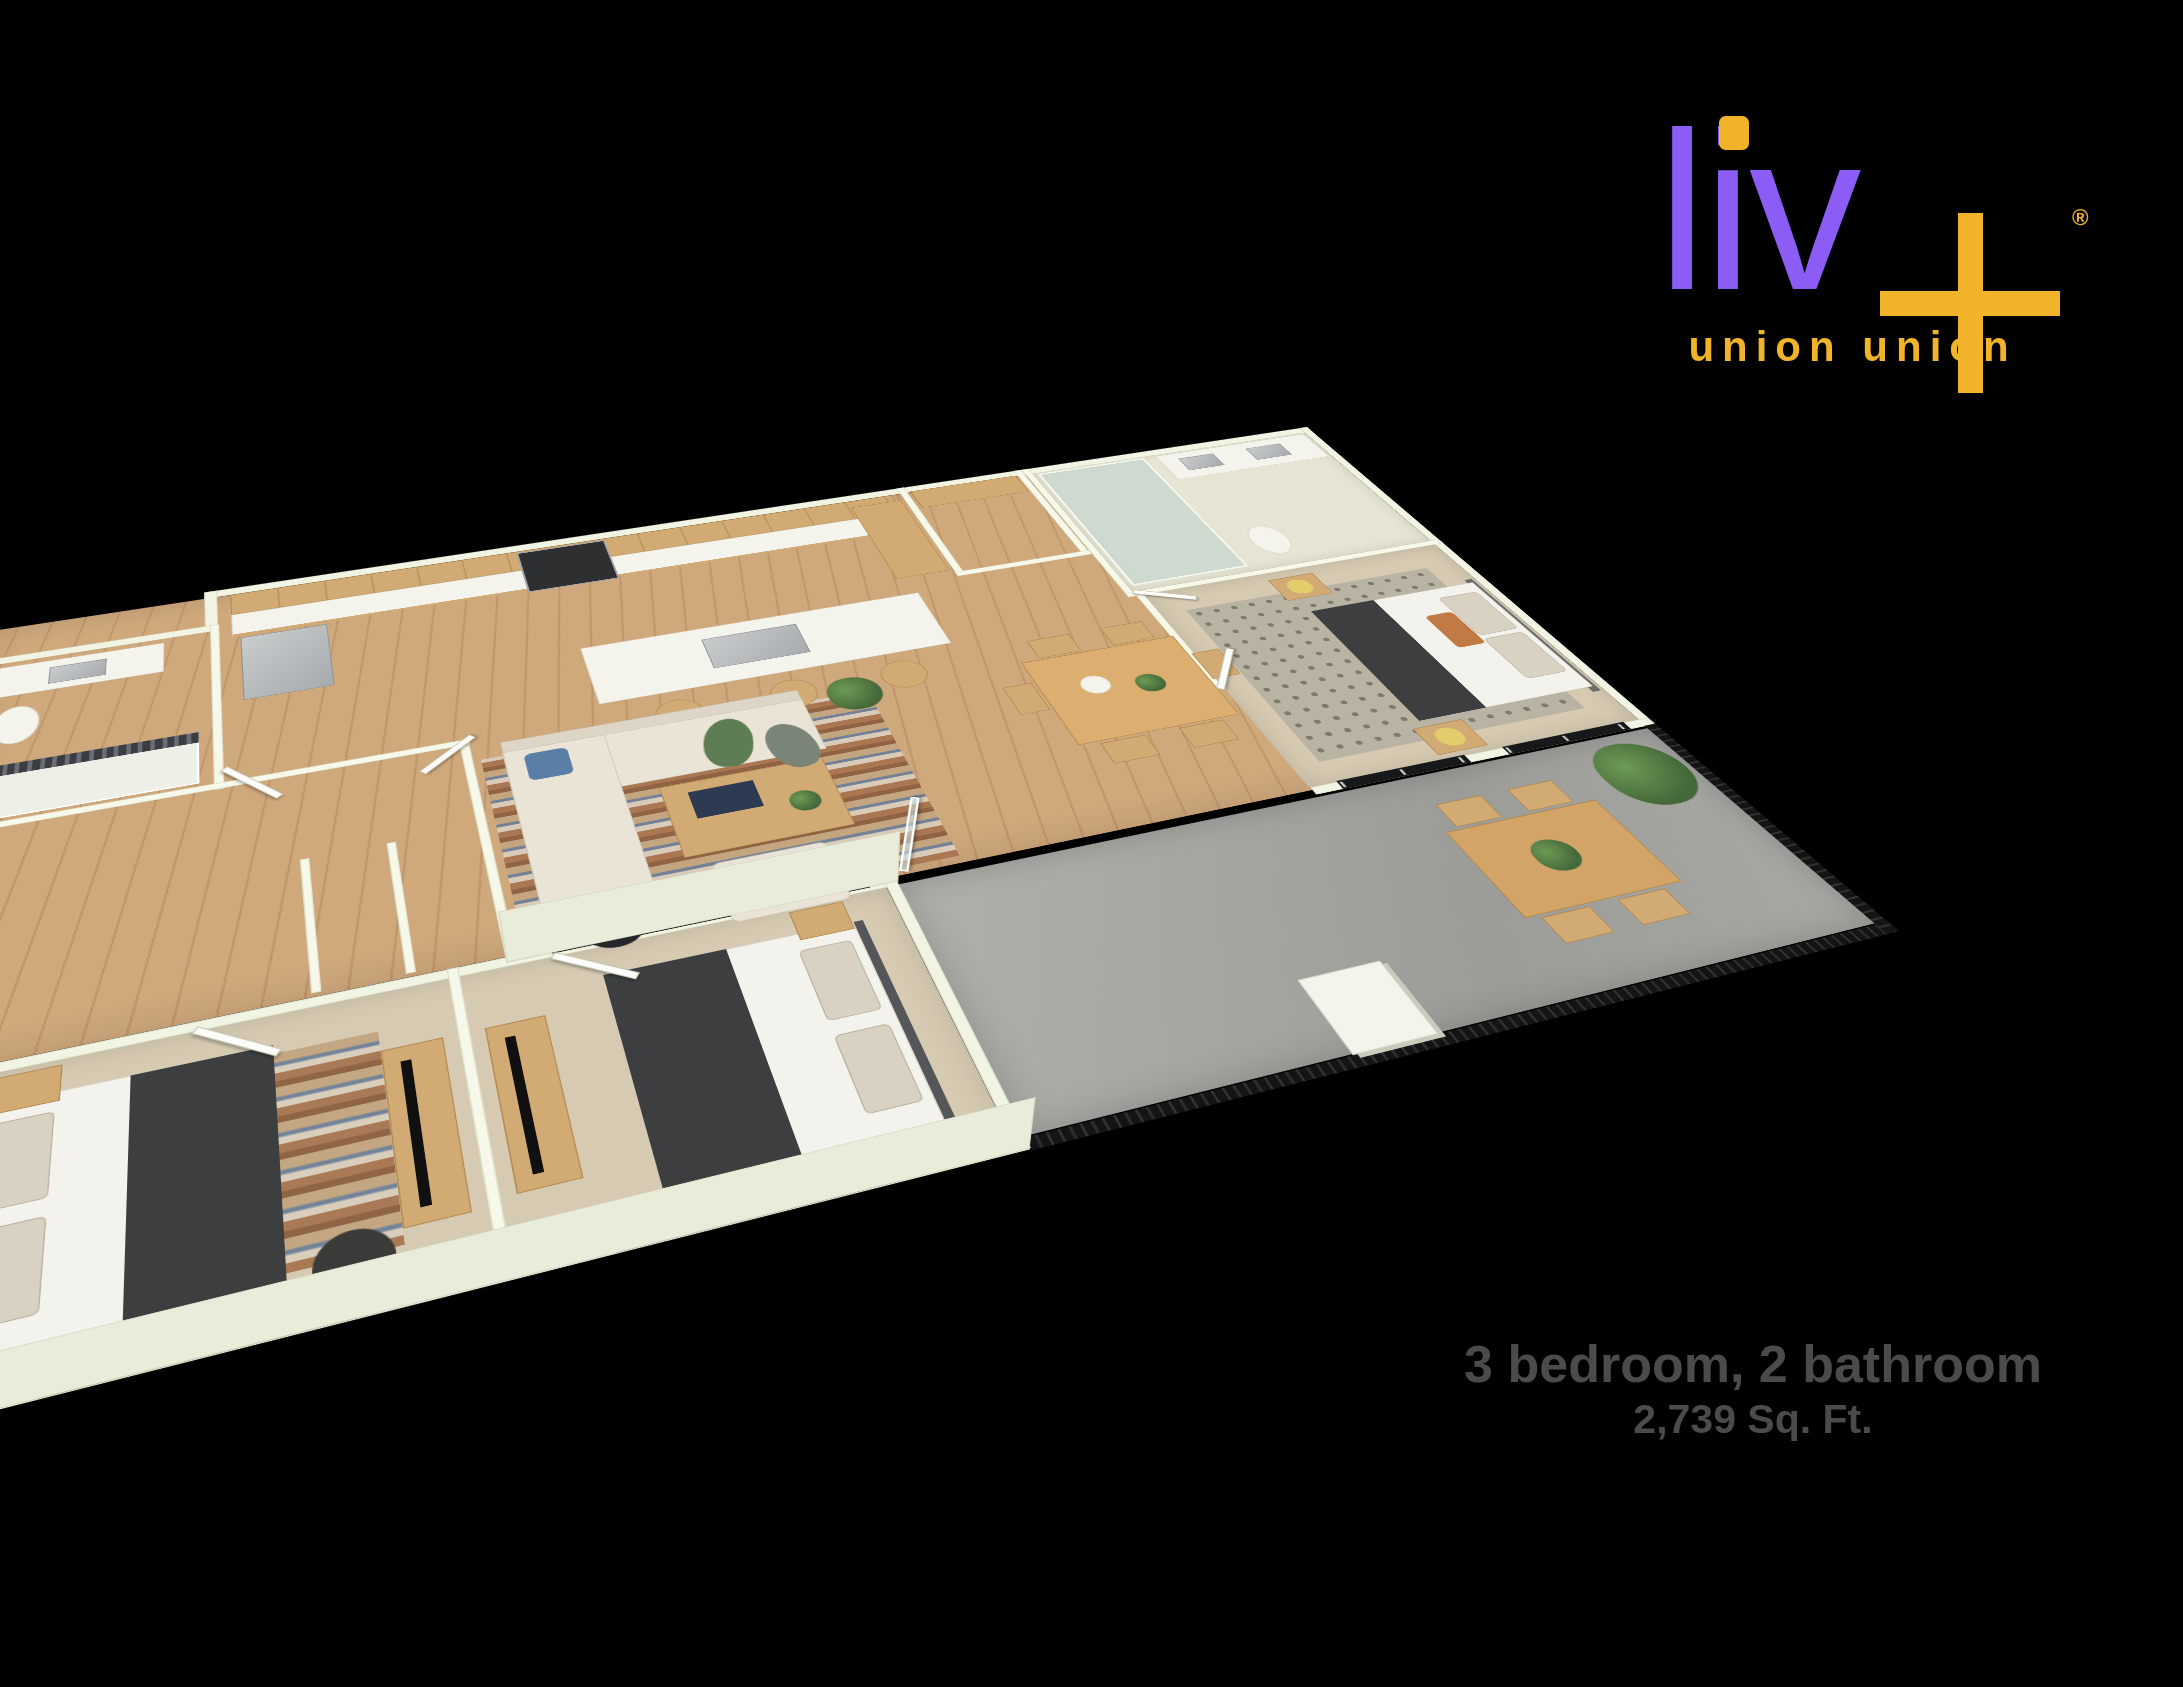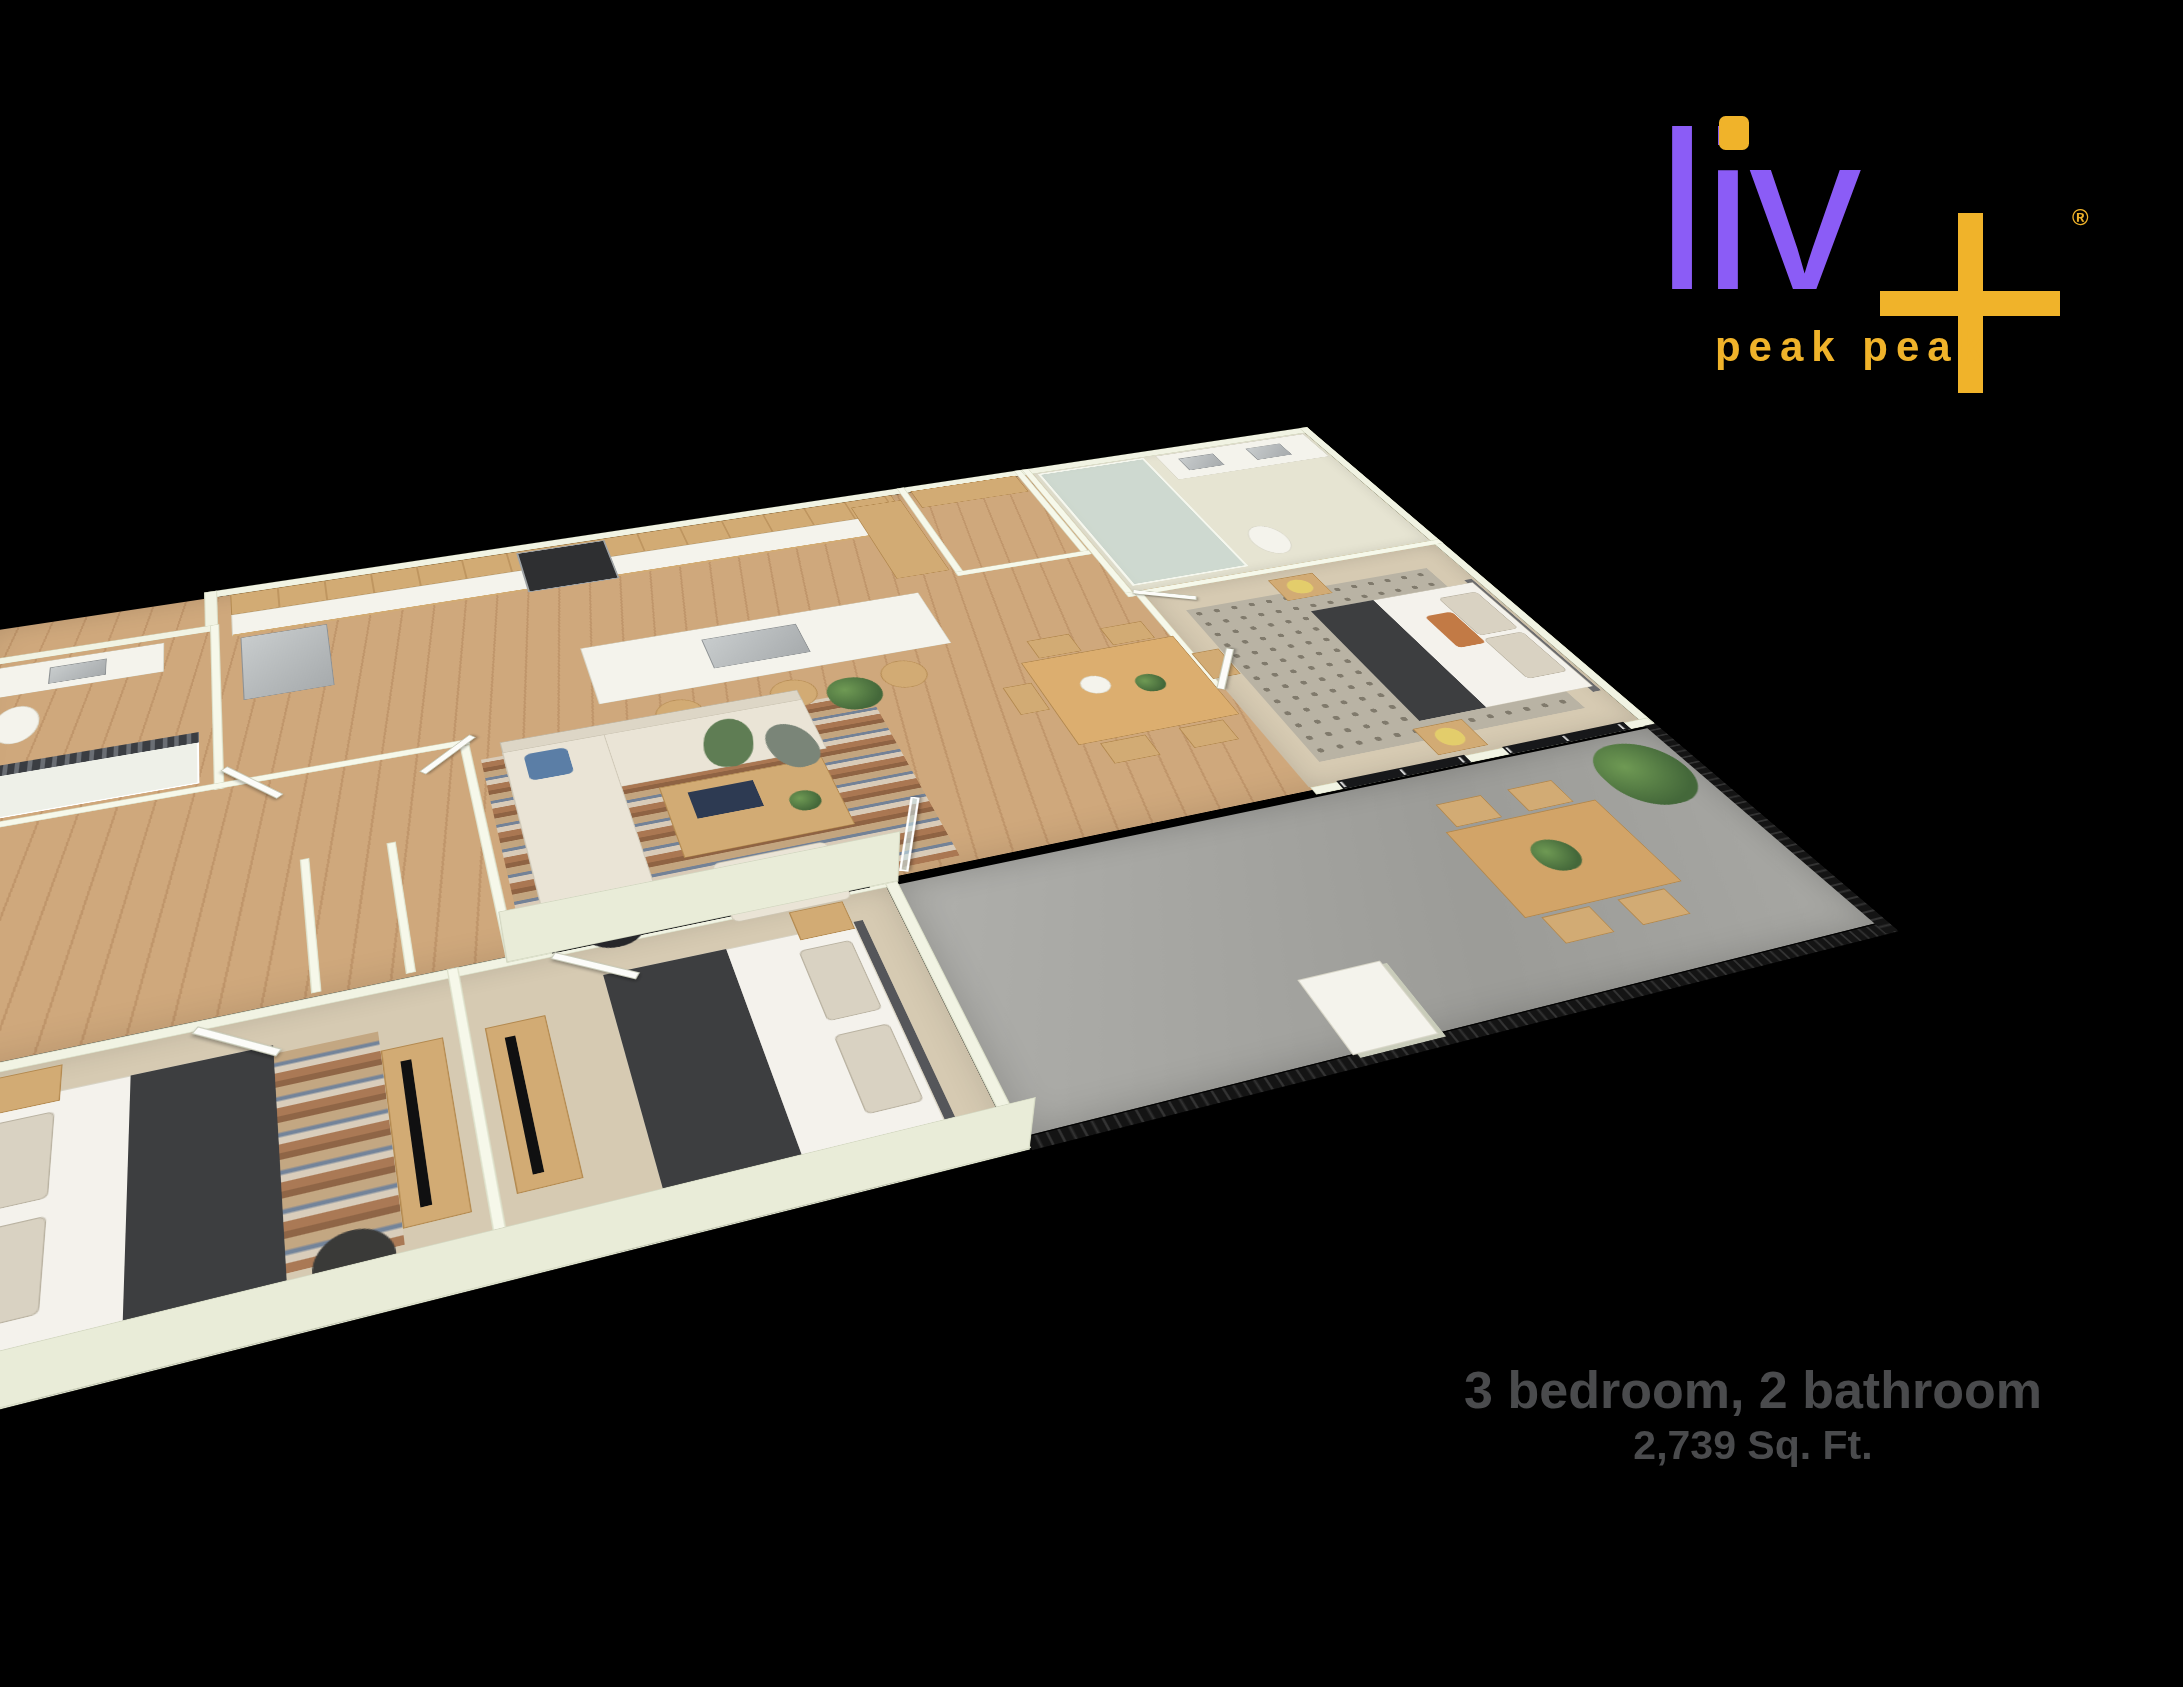--- a/index.html
+++ b/index.html
@@ -15,21 +15,21 @@
   .plus{position:absolute;left:292px;top:114px;width:180px;height:180px;}
   .plus .pv{position:absolute;left:78px;top:0;width:25px;height:180px;background:#f0b32a;}
   .plus .ph{position:absolute;left:0;top:78px;width:180px;height:25px;background:#f0b32a;}
   .rmark{position:absolute;left:479px;top:106px;width:26.5px;height:26.5px;border-radius:50%;
          color:#f0b32a;font-size:22.5px;line-height:26.5px;text-align:center;font-weight:700;}
   .tagline{position:absolute;left:0;top:224px;width:100%;text-align:center;
            color:#f0b32a;font-size:42px;font-weight:700;letter-spacing:8px;}
 
   .plan-text{position:absolute;left:1356px;top:1336px;width:794px;text-align:center;}
   .plan-title{color:#f0b32a;font-size:99px;font-weight:700;letter-spacing:0.7px;line-height:106px;}
-  .plan-bedbath{color:#4a4b4d;font-size:52px;font-weight:700;margin-top:26px;line-height:56px;}
+  .plan-bedbath{color:#4a4b4d;font-size:52px;font-weight:700;margin-top:0;line-height:56px;}
   .plan-area{color:#4a4b4d;font-size:41px;font-weight:700;margin-top:5.3px;line-height:45px;}
 
   
   .scene{position:absolute;left:63px;top:298px;width:1522px;height:926px;
          transform-origin:50% 50%;
          transform:perspective(1654px) rotateX(52deg) rotateZ(-17deg) scale(1.1);
          transform-style:preserve-3d;}
   .scene *{position:absolute;}
 
   .floor-wood{background:repeating-linear-gradient(100deg,#cfa87c 0 30px,#c0966b 30px 32px),
@@ -223,21 +223,21 @@
 
   <div class="logo">
     <div class="logo-row">
       <span class="liv">liv</span>
       <span class="idot"></span>
       <span class="plus">
         <span class="pv"></span>
         <span class="ph"></span>
       </span>
       <span class="rmark">®</span>
-      <div class="tagline">peak peak</div>
+      <div class="tagline">union union</div>
     </div>
   </div>
 
   <div class="plan-text">
     <div class="plan-bedbath">3 bedroom, 2 bathroom</div>
     <div class="plan-area">2,739 Sq. Ft.</div>
   </div>
 
 </div>
 

